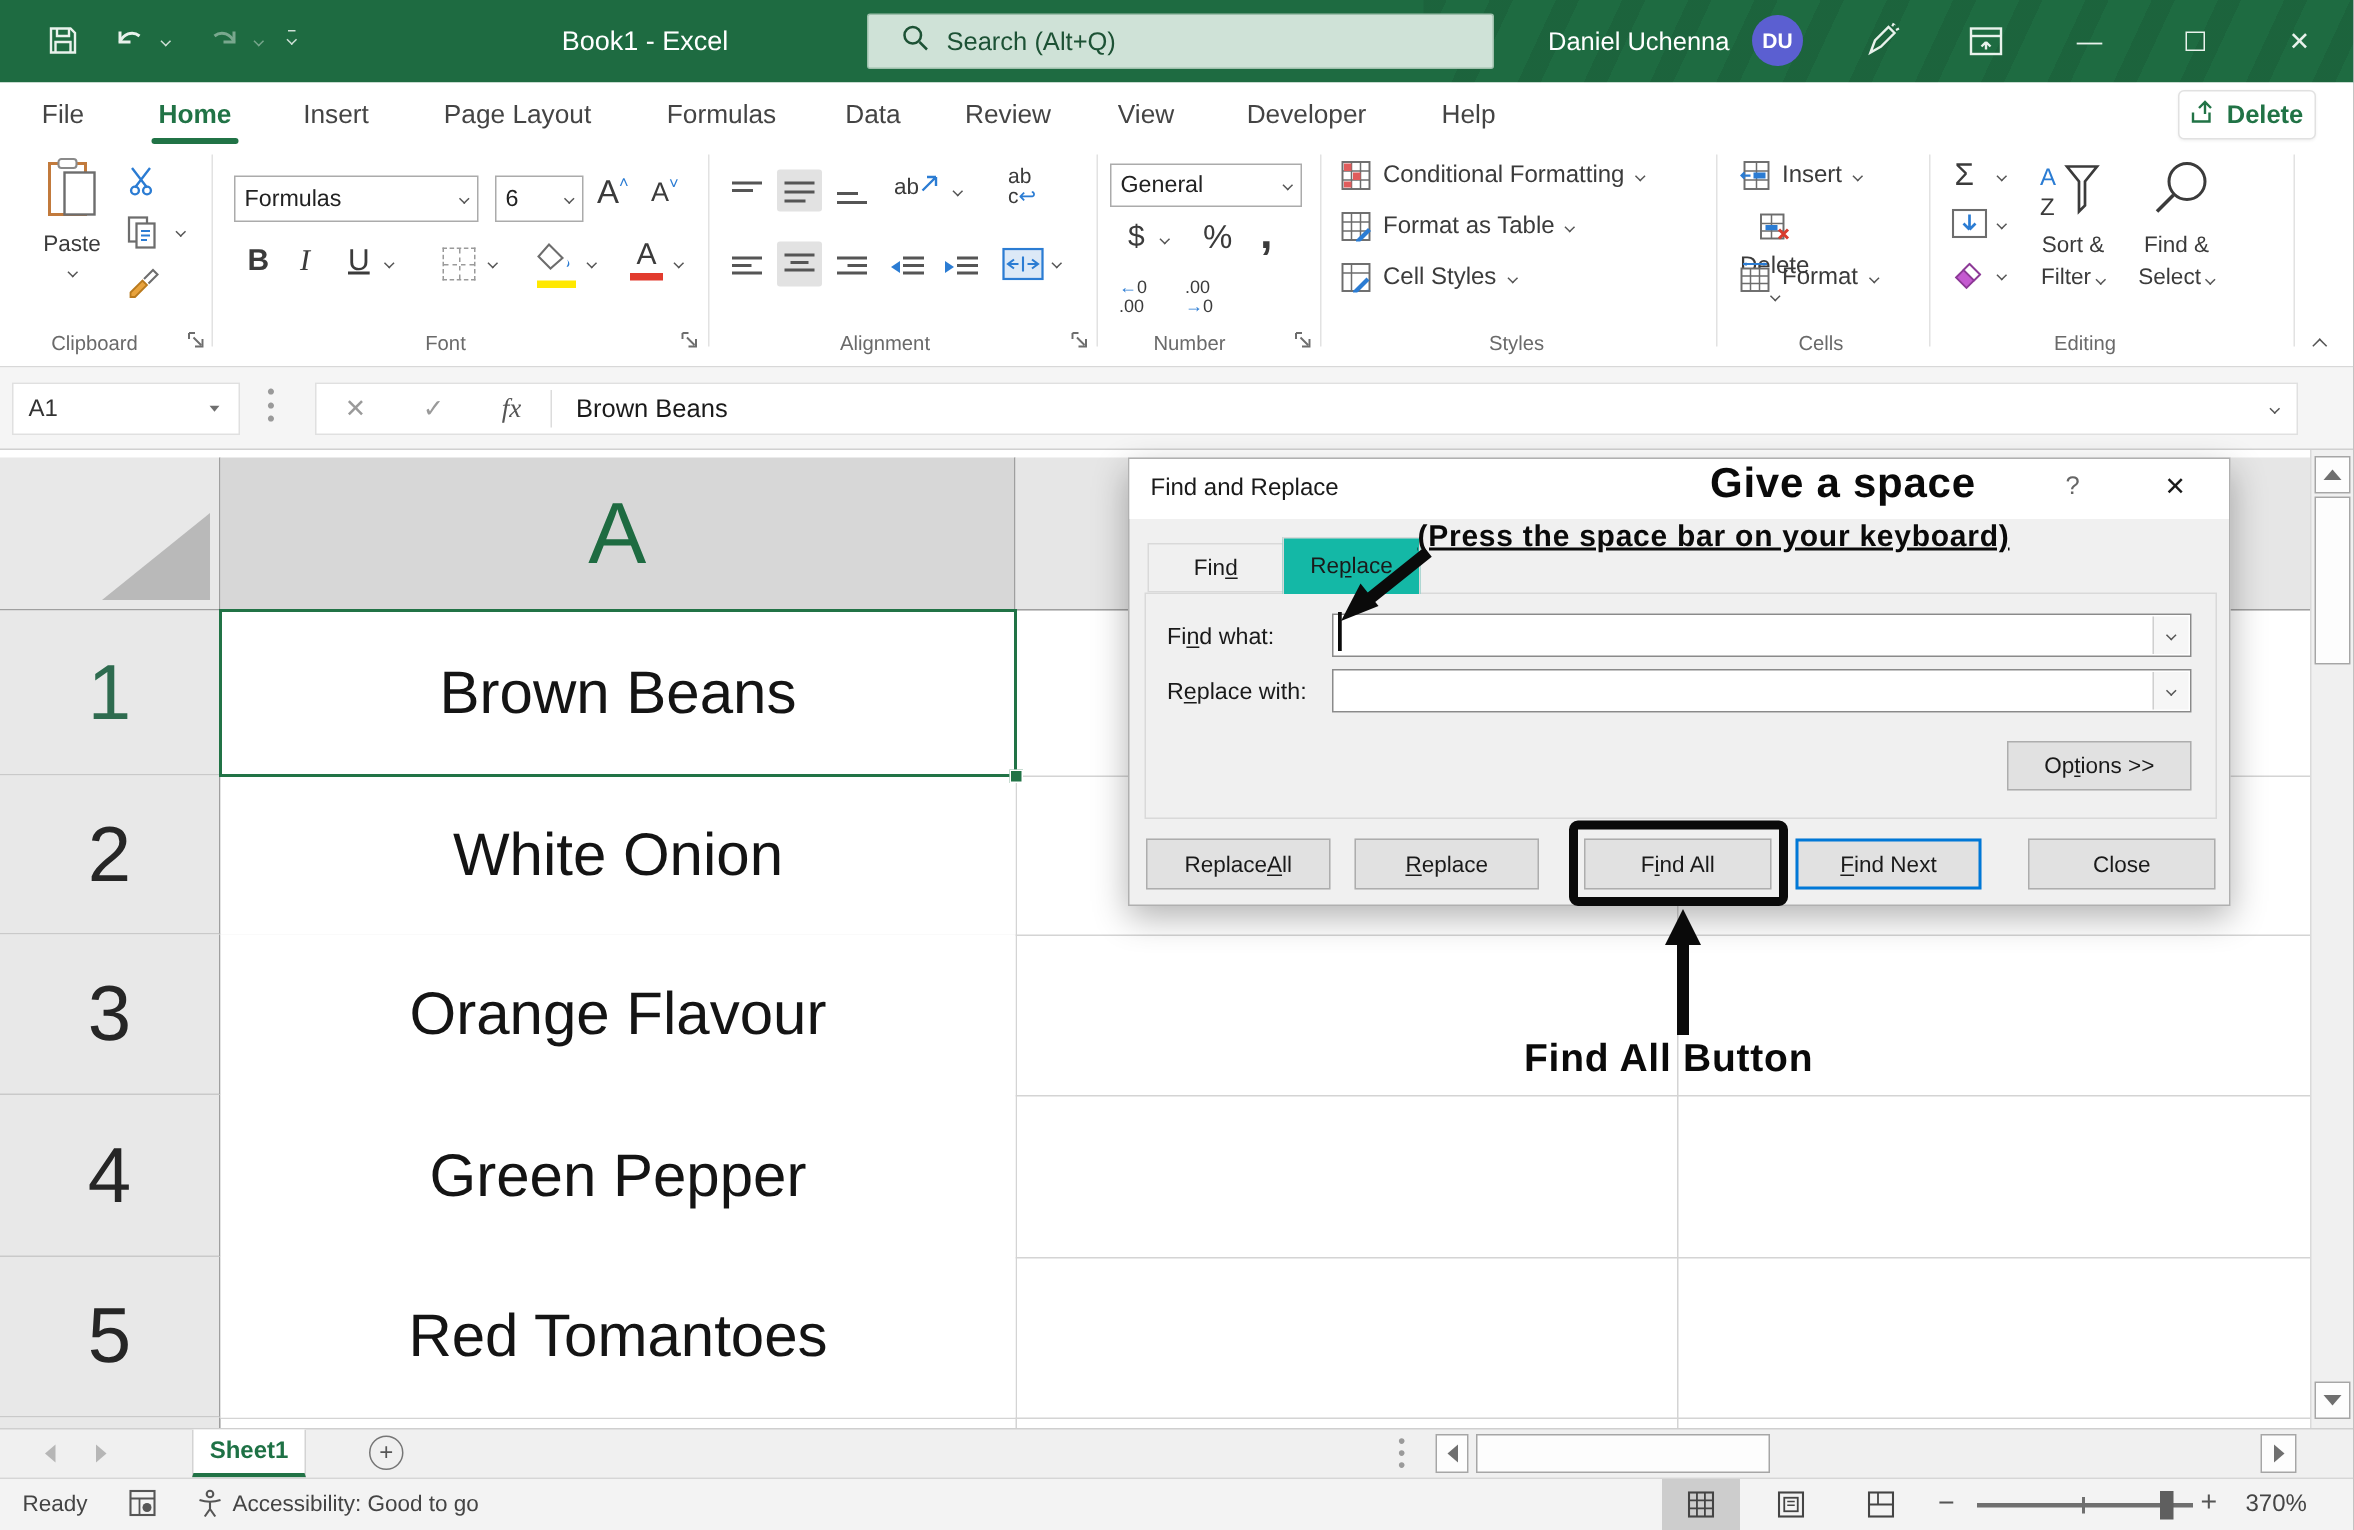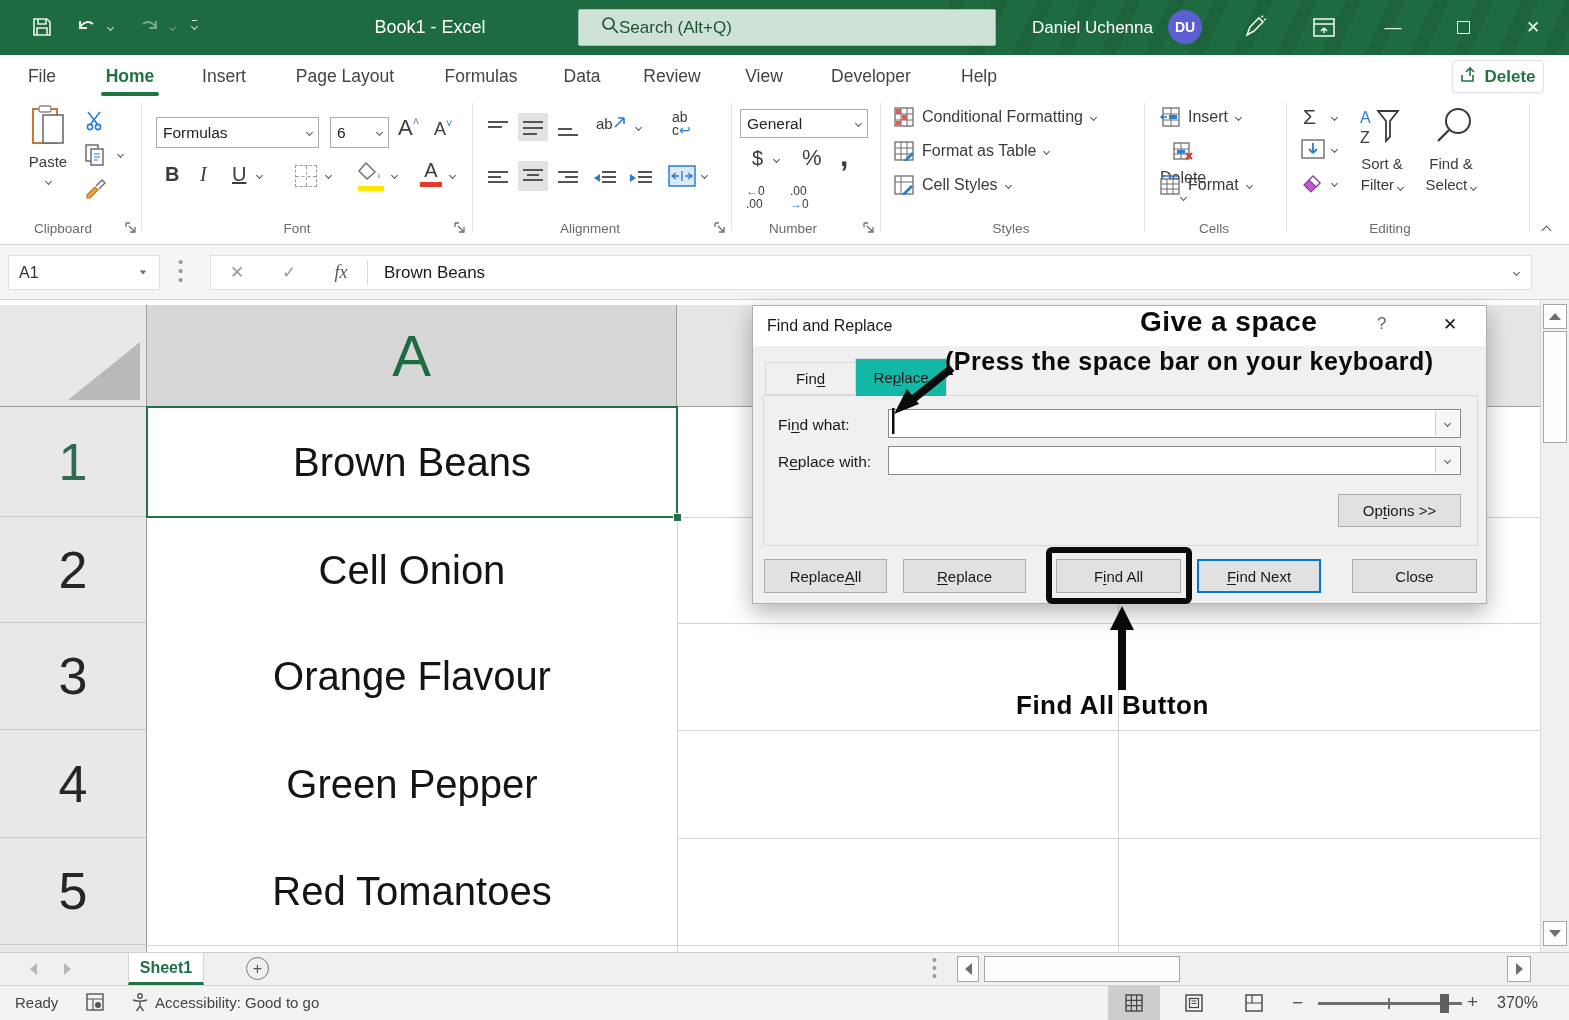--- a/index.html
+++ b/index.html
@@ -144,21 +144,21 @@
           <path d="M20 14c-2-5-8-8-13-4" fill="none" stroke="#e9f2ec" stroke-width="2"></path>
         </svg>
     </div>
     <div class="abs chev sm" style="left:170px;top:25px;border-color:#cfe0d6;opacity:.5;"></div>
     <div class="abs" style="left:192px;top:20px;border-top:1.6px solid #cfe0d6;padding-top:3px;">
       <span class="chev sm" style="border-color:#cfe0d6;display:block;"></span>
     </div>
 
     <div class="abs win-title" style="left:330px;top:0;width:200px;height:55px;display:flex;align-items:center;justify-content:center;">Book1  -  Excel</div>
 
-    <div class="abs searchbox flex" style="left:578px;top:9px;width:418px;height:37px;padding-left:22px;">
+    <div class="abs searchbox flex" style="left:578px;top:9px;width:418px;height:37px;padding-left:22px;gap:12px;">
       <span>
         <svg width="18" height="18" viewBox="0 0 18 18">
             <circle cx="7.5" cy="7.5" r="5.5" fill="none" stroke="#1d5235" stroke-width="1.7"></circle>
             <path d="M12 12l5 5" stroke="#1d5235" stroke-width="1.7"></path>
           </svg>
       </span>
       <span>Search (Alt+Q)</span>
     </div>
 
     <div class="abs" style="left:1032px;top:0;height:55px;display:flex;align-items:center;font-size:17px;color:#fff;">Daniel Uchenna</div>
@@ -496,21 +496,21 @@
 
     <div class="abs gridline-v" style="left:677px;top:107px;height:545px;"></div>
     <div class="abs gridline-v" style="left:1118px;top:107px;height:545px;"></div>
     <div class="abs gridline-h" style="left:147px;top:217px;width:1393px;"></div>
     <div class="abs gridline-h" style="left:147px;top:323px;width:1393px;"></div>
     <div class="abs gridline-h" style="left:147px;top:430px;width:1393px;"></div>
     <div class="abs gridline-h" style="left:147px;top:538px;width:1393px;"></div>
     <div class="abs gridline-h" style="left:147px;top:645px;width:1393px;"></div>
 
     <div class="abs cellA" style="left:147px;top:107px;width:530px;height:110px;border-bottom:none;">Brown Beans</div>
-    <div class="abs cellA" style="left:147px;top:217px;width:530px;height:106px;border-bottom:none;">Cell Onion</div>
+    <div class="abs cellA" style="left:147px;top:217px;width:530px;height:106px;border-bottom:none;">White Onion</div>
     <div class="abs cellA" style="left:147px;top:323px;width:530px;height:107px;border-bottom:none;">Orange Flavour</div>
     <div class="abs cellA" style="left:147px;top:430px;width:530px;height:108px;border-bottom:none;">Green Pepper</div>
     <div class="abs cellA" style="left:147px;top:538px;width:530px;height:107px;border-bottom:none;">Red Tomantoes</div>
 
     <div class="abs selection" style="left:146px;top:106px;width:532px;height:112px;">
       <div class="abs fill-handle" style="right:-6px;bottom:-6px;"></div>
     </div>
   </div>
 
   <div class="abs v-scroll" style="left:1540px;top:300px;width:29px;height:652px;">
@@ -554,21 +554,21 @@
 
     <div class="dlg-btn" style="left:11px;top:253px;width:123px;">Replace <u>A</u>ll</div>
     <div class="dlg-btn" style="left:150px;top:253px;width:123px;"><u>R</u>eplace</div>
     <div class="dlg-btn" style="left:303px;top:253px;width:125px;">F<u>i</u>nd All</div>
     <div class="dlg-btn default" style="left:444px;top:253px;width:124px;"><u>F</u>ind Next</div>
     <div class="dlg-btn" style="left:599px;top:253px;width:125px;">Close</div>
   </div>
 
   <div class="findall-outline"></div>
   <div class="anno" style="left:1140px;top:306px;font-size:28px;">Give a space</div>
-  <div class="anno" style="left:945px;top:347px;font-size:25px;">(Press the space bar on your keyboard)</div>
+  <div class="anno" style="left:945px;top:347px;font-size:20px;text-decoration:underline;">(Press the space bar on your keyboard)</div>
   <div class="anno" style="left:1016px;top:690px;font-size:26px;">Find All  Button</div>
   <svg class="anno-svg">
     <path d="M952 368 L912 400" stroke="#0a0a0a" stroke-width="8" fill="none"></path>
     <polygon points="894,414 919,404 907,389" fill="#0a0a0a"></polygon>
     <rect x="892" y="408" width="2.5" height="26" fill="#0a0a0a"></rect>
     <path d="M1122 690 L1122 626" stroke="#0a0a0a" stroke-width="8" fill="none"></path>
     <polygon points="1122,606 1110,630 1134,630" fill="#0a0a0a"></polygon>
   </svg>
 
   <div class="abs sheetbar">

